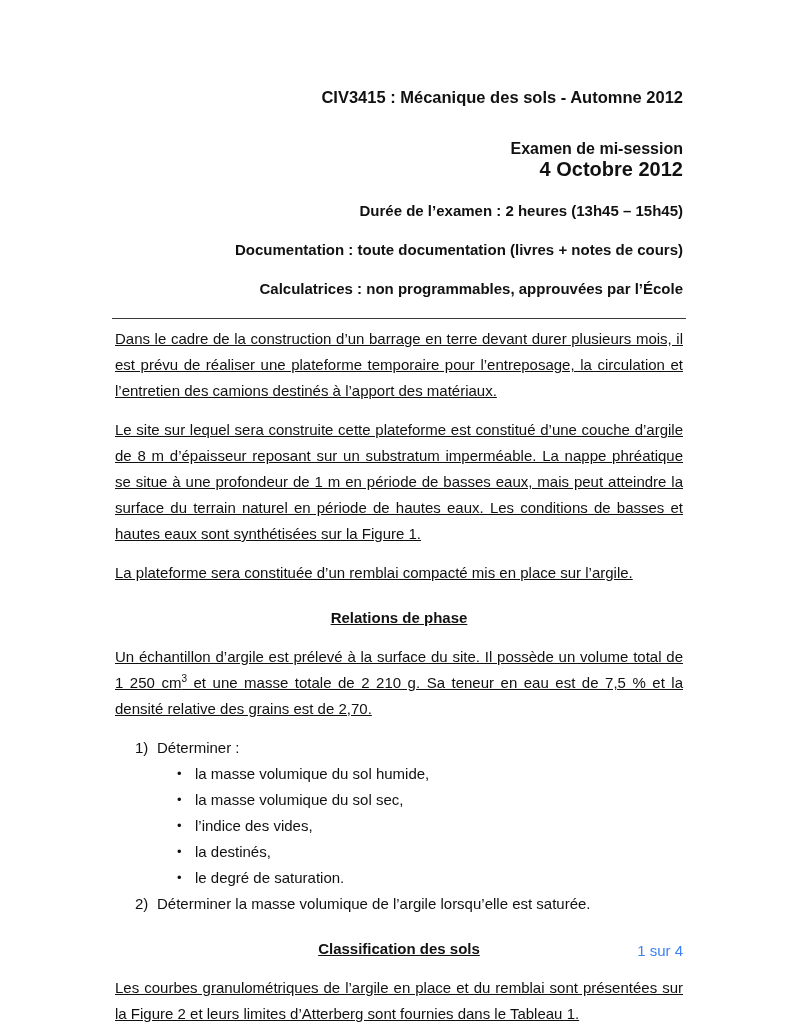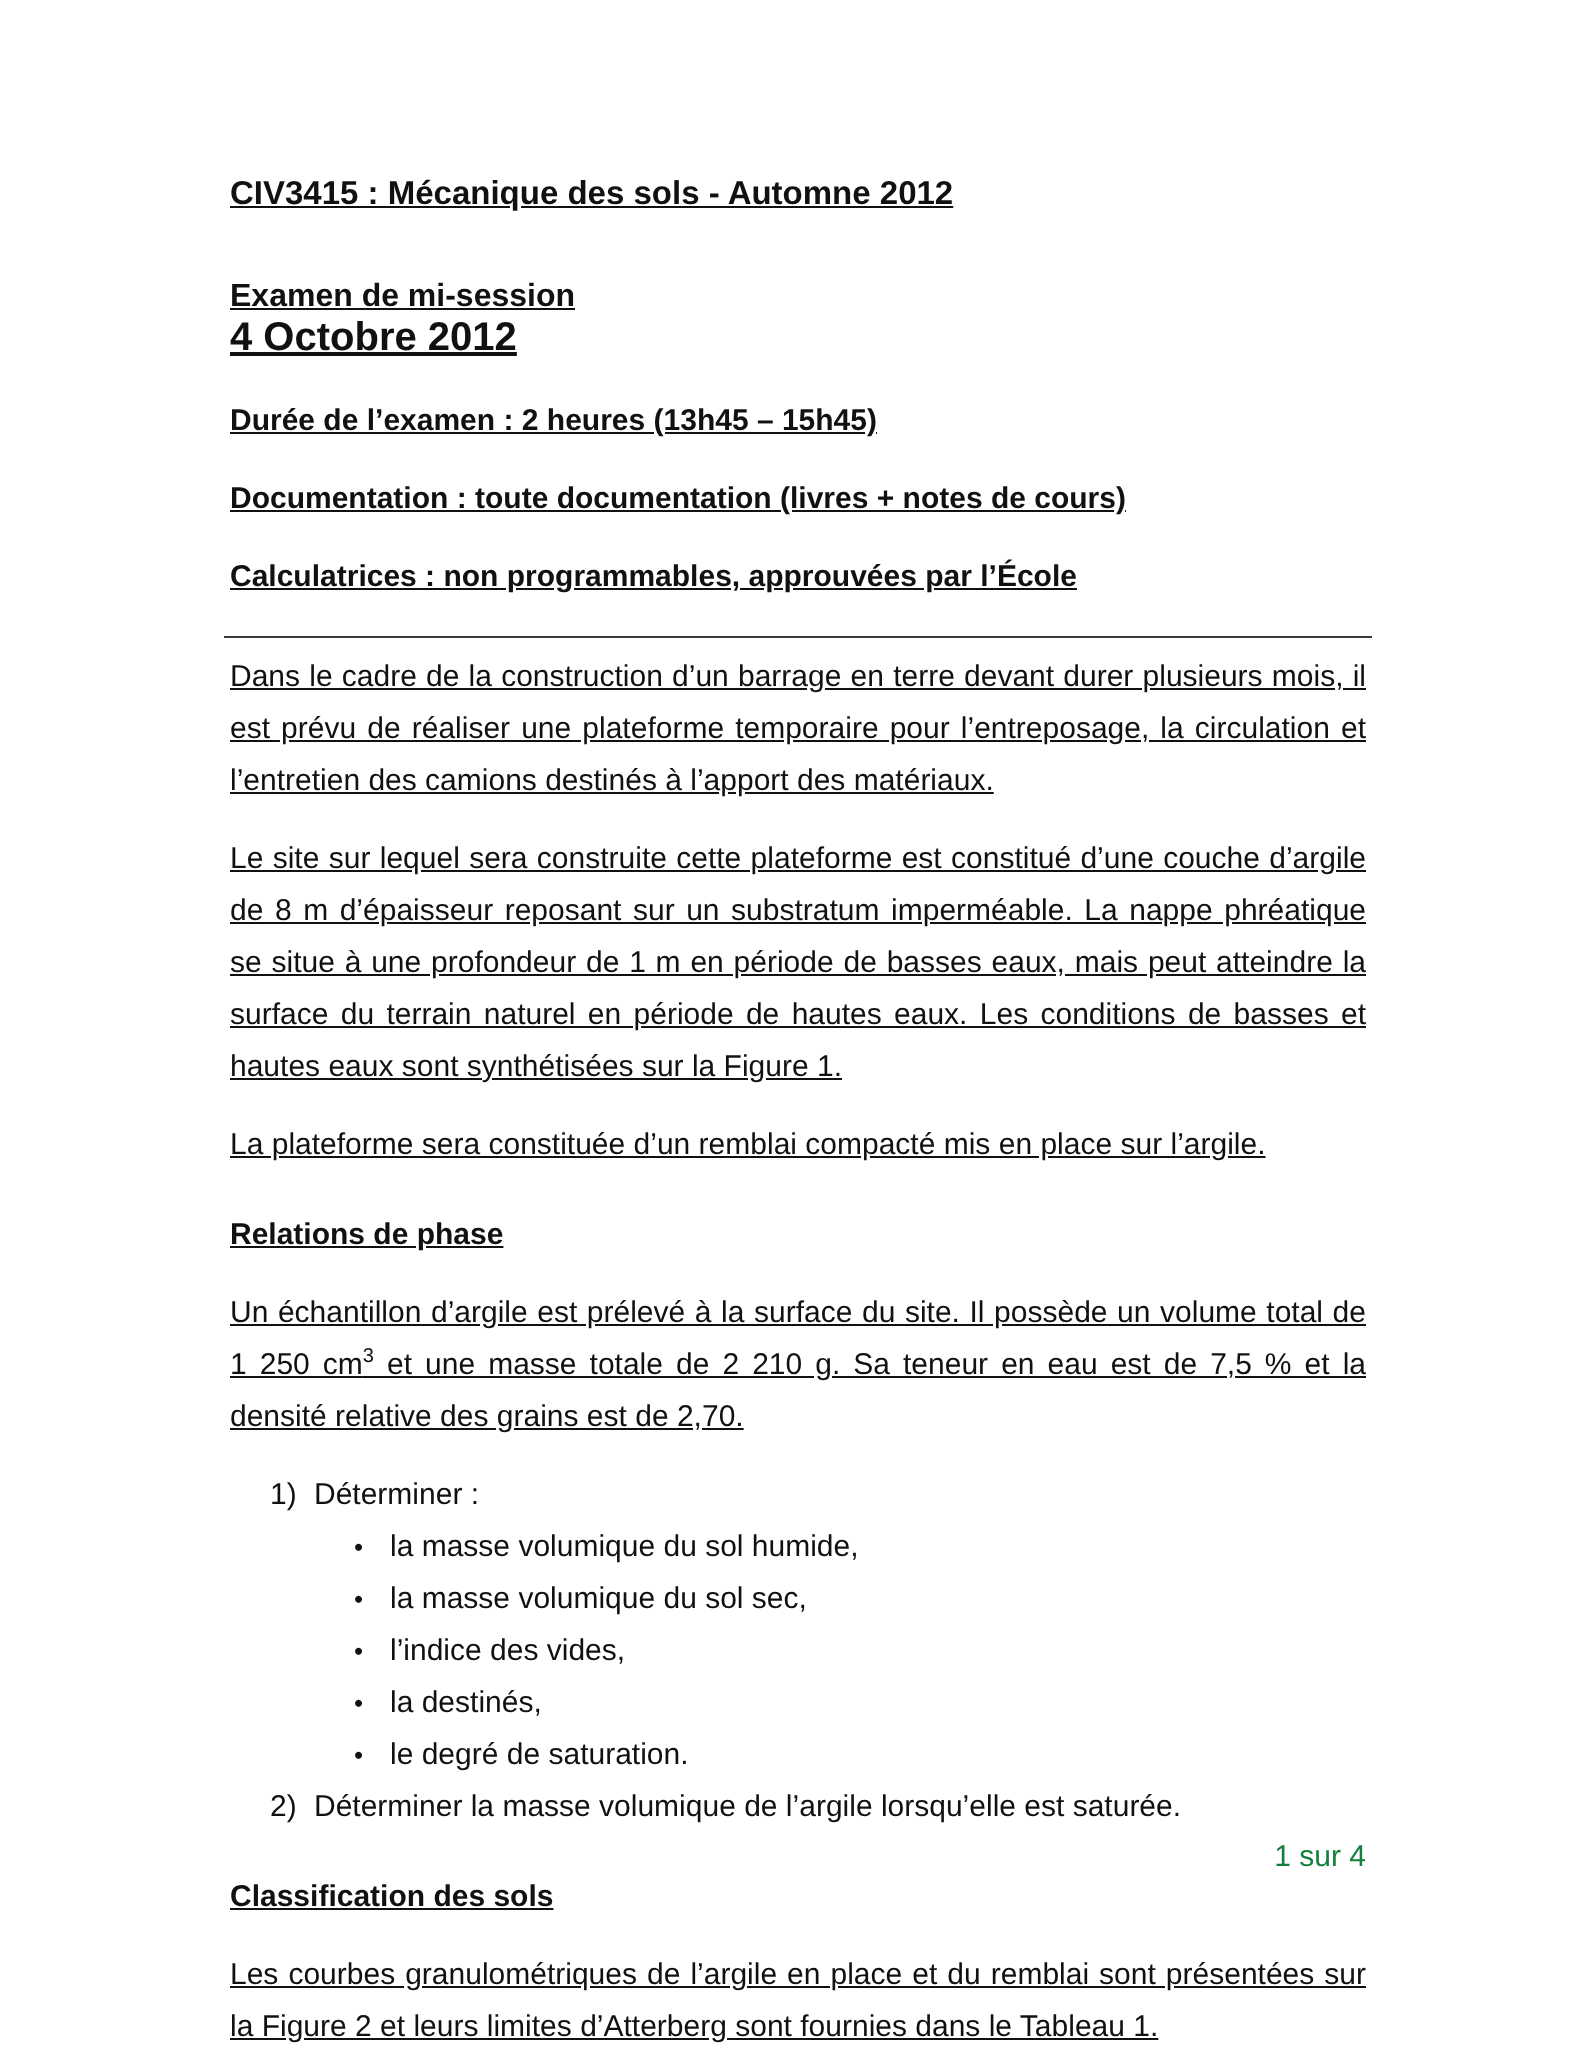--- a/index.html
+++ b/index.html
@@ -10,55 +10,56 @@
     margin: 0 auto;
     background: #ffffff;
     box-sizing: border-box;
     padding: 86px 108px 0 115px;
     font-family: "Liberation Sans", sans-serif;
     color: #111111;
     font-size: 15px;
     line-height: 26px;
   }
   
-  .doc-header { text-align: left; font-weight: bold; text-decoration: underline; }
+  .doc-header { text-align: right; font-weight: bold; }
   .doc-title { font-size: 16.5px; margin: 0 0 30px 0; line-height: 22px; }
   .doc-subtitle { font-size: 16px; margin: 0; line-height: 21px; }
   .doc-date { font-size: 20px; margin: 0 0 22px 0; line-height: 20px; }
   .doc-meta { font-size: 15px; margin: 0 0 19px 0; line-height: 20px; }
   .header-divider {
     border: none;
     border-top: 1.5px solid #3a3a3a;
     margin: 2px -3px 7px -3px;
   }
   
   .para { text-align: justify; margin: 0 0 13px 0; text-decoration: underline; }
   .section-heading {
     font-size: 15px;
     font-weight: bold;
     text-decoration: underline;
     margin: 20px 0 14px 0;
     line-height: 24px;
+    text-align: center;
   }
   sup.exp { font-size: 10px; line-height: 0; vertical-align: super; }
   
   .q-row { display: flex; }
   .q-num { flex: 0 0 22px; margin-left: 20px; }
   .q-text { flex: 1; text-align: justify; }
   
   .b-row { display: flex; }
   .b-dot { flex: 0 0 18px; margin-left: 62px; font-size: 13px; }
   .b-text { flex: 1; }
   
   .page-footer {
     position: absolute;
     right: 108px;
-    top: 916px;
+    top: 938px;
     font-size: 15px;
-    color: #15803d;
+    color: #3b82f6;
   }
 </style>
 </head>
 <body>
 
 <div class="page">
 
   <header class="doc-header">
     <div class="doc-title">CIV3415 : Mécanique des sols - Automne 2012</div>
     <div class="doc-subtitle">Examen de mi-session</div>

